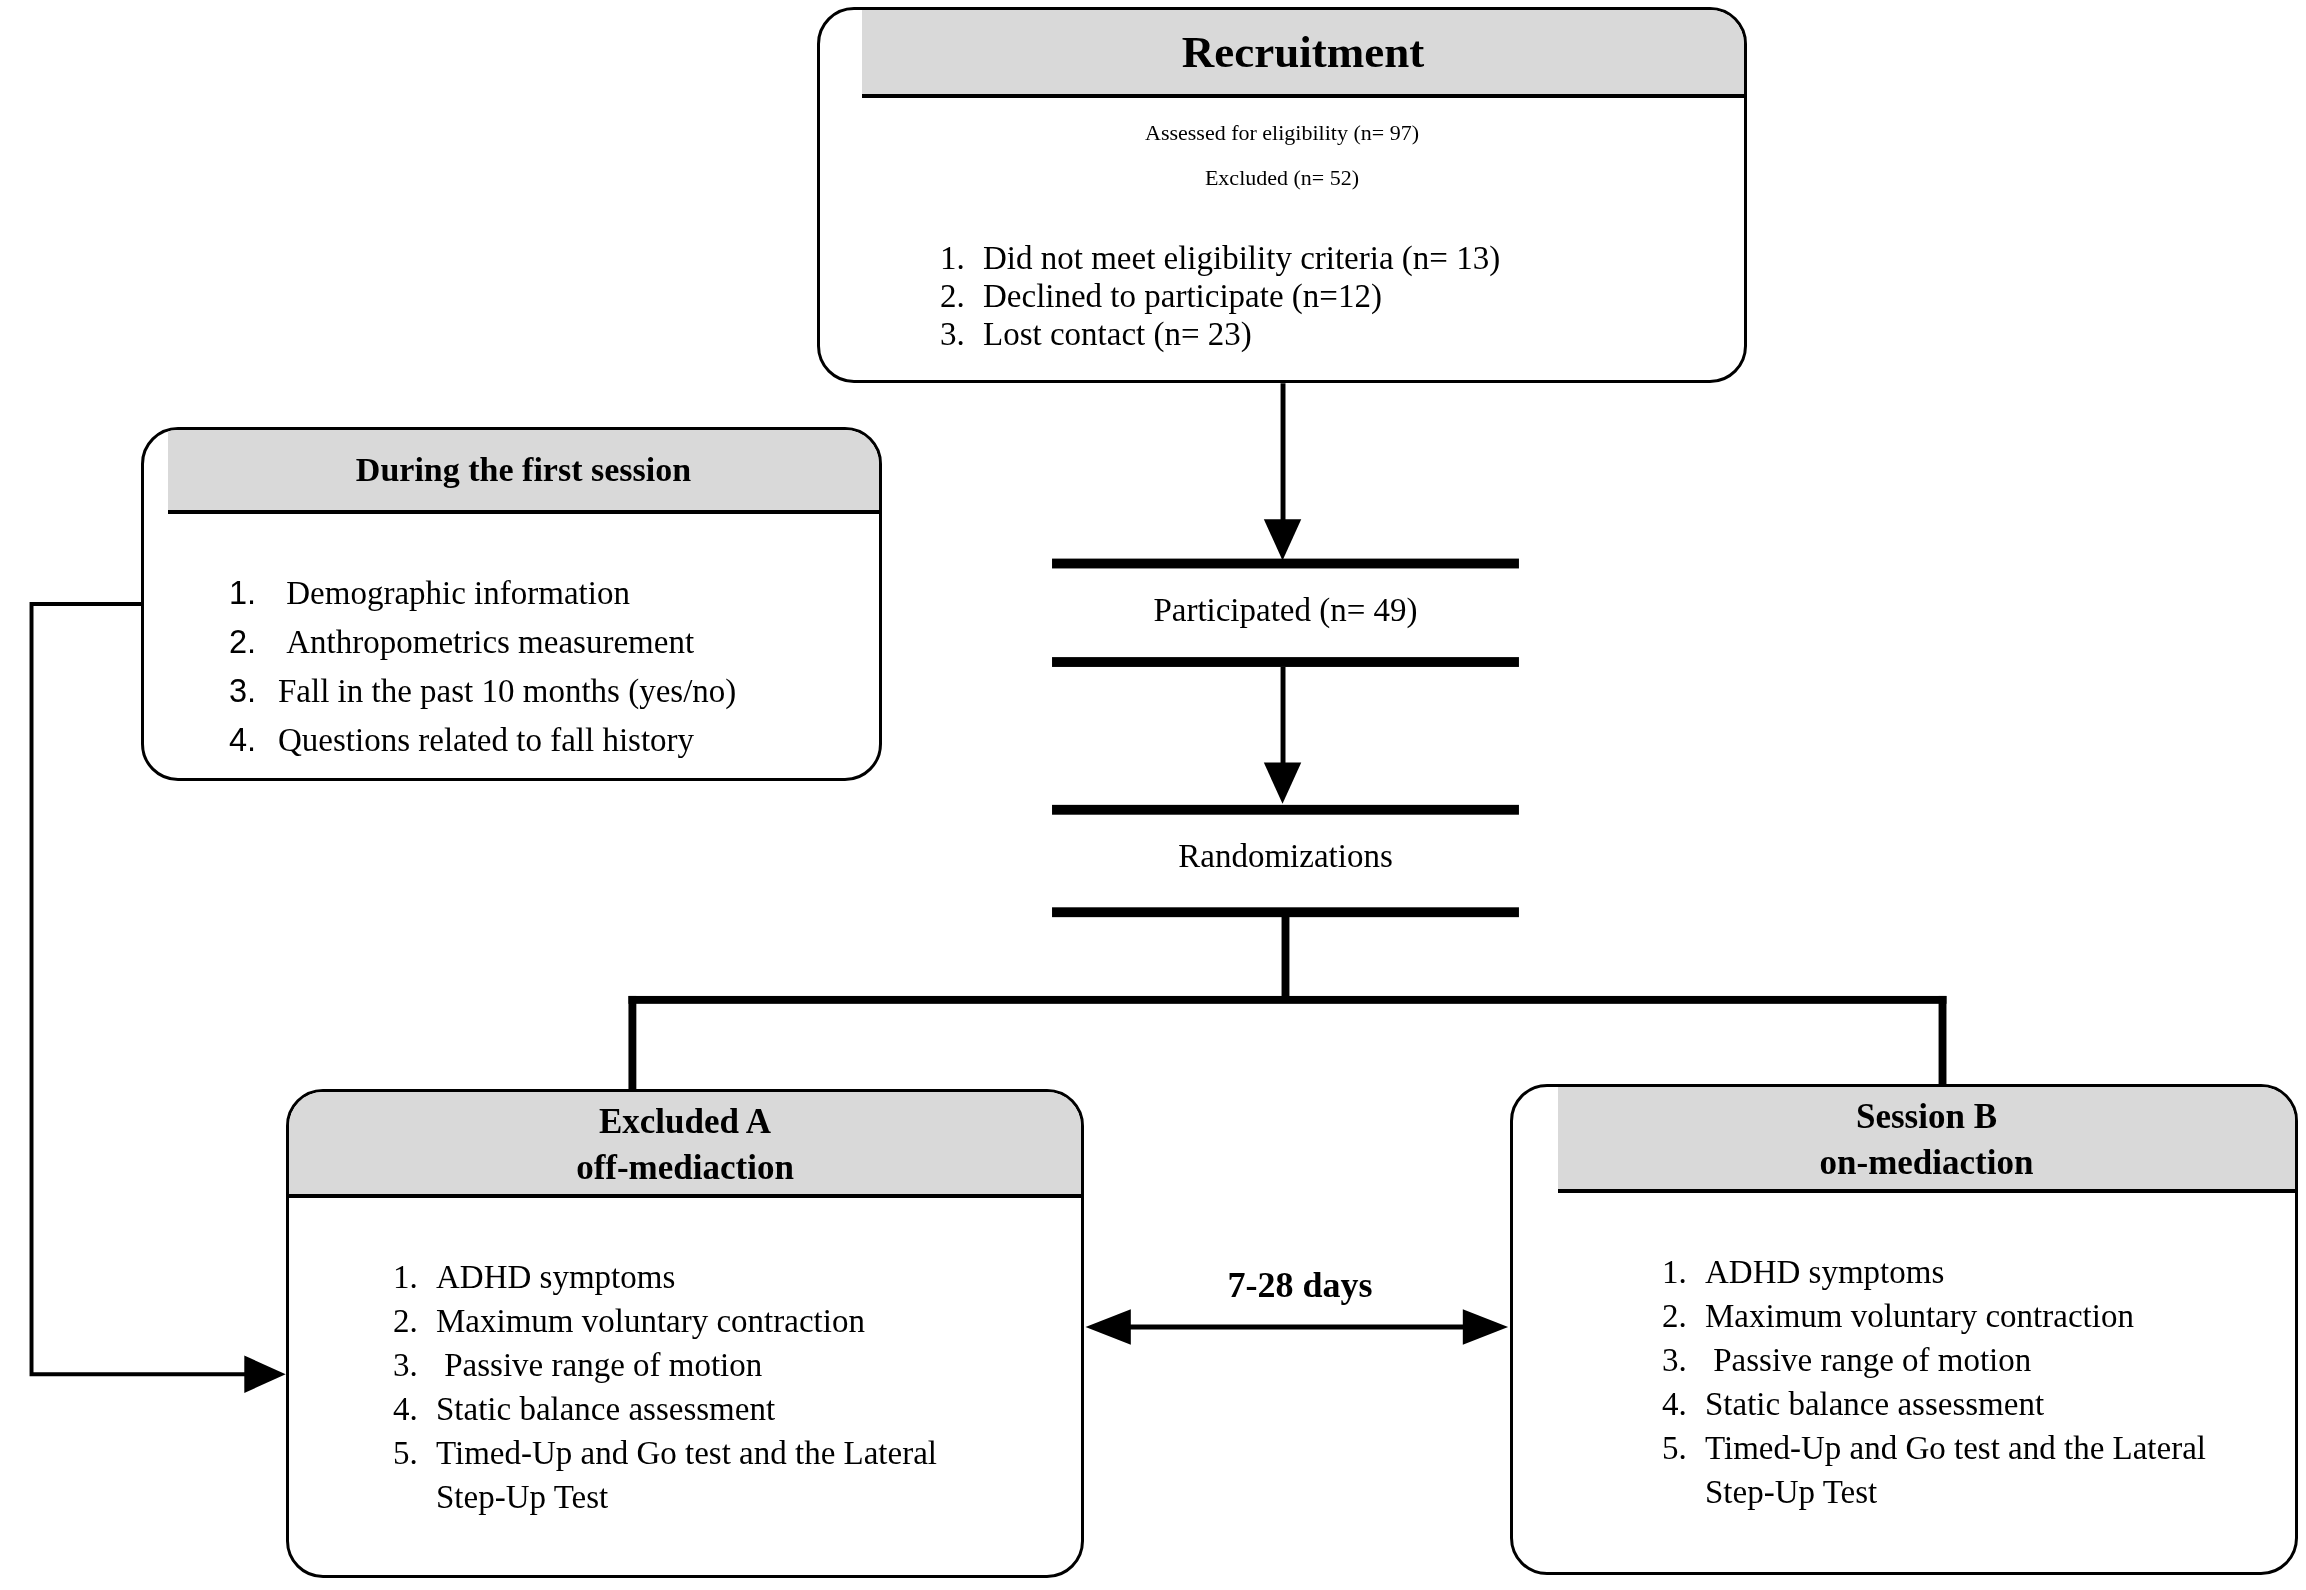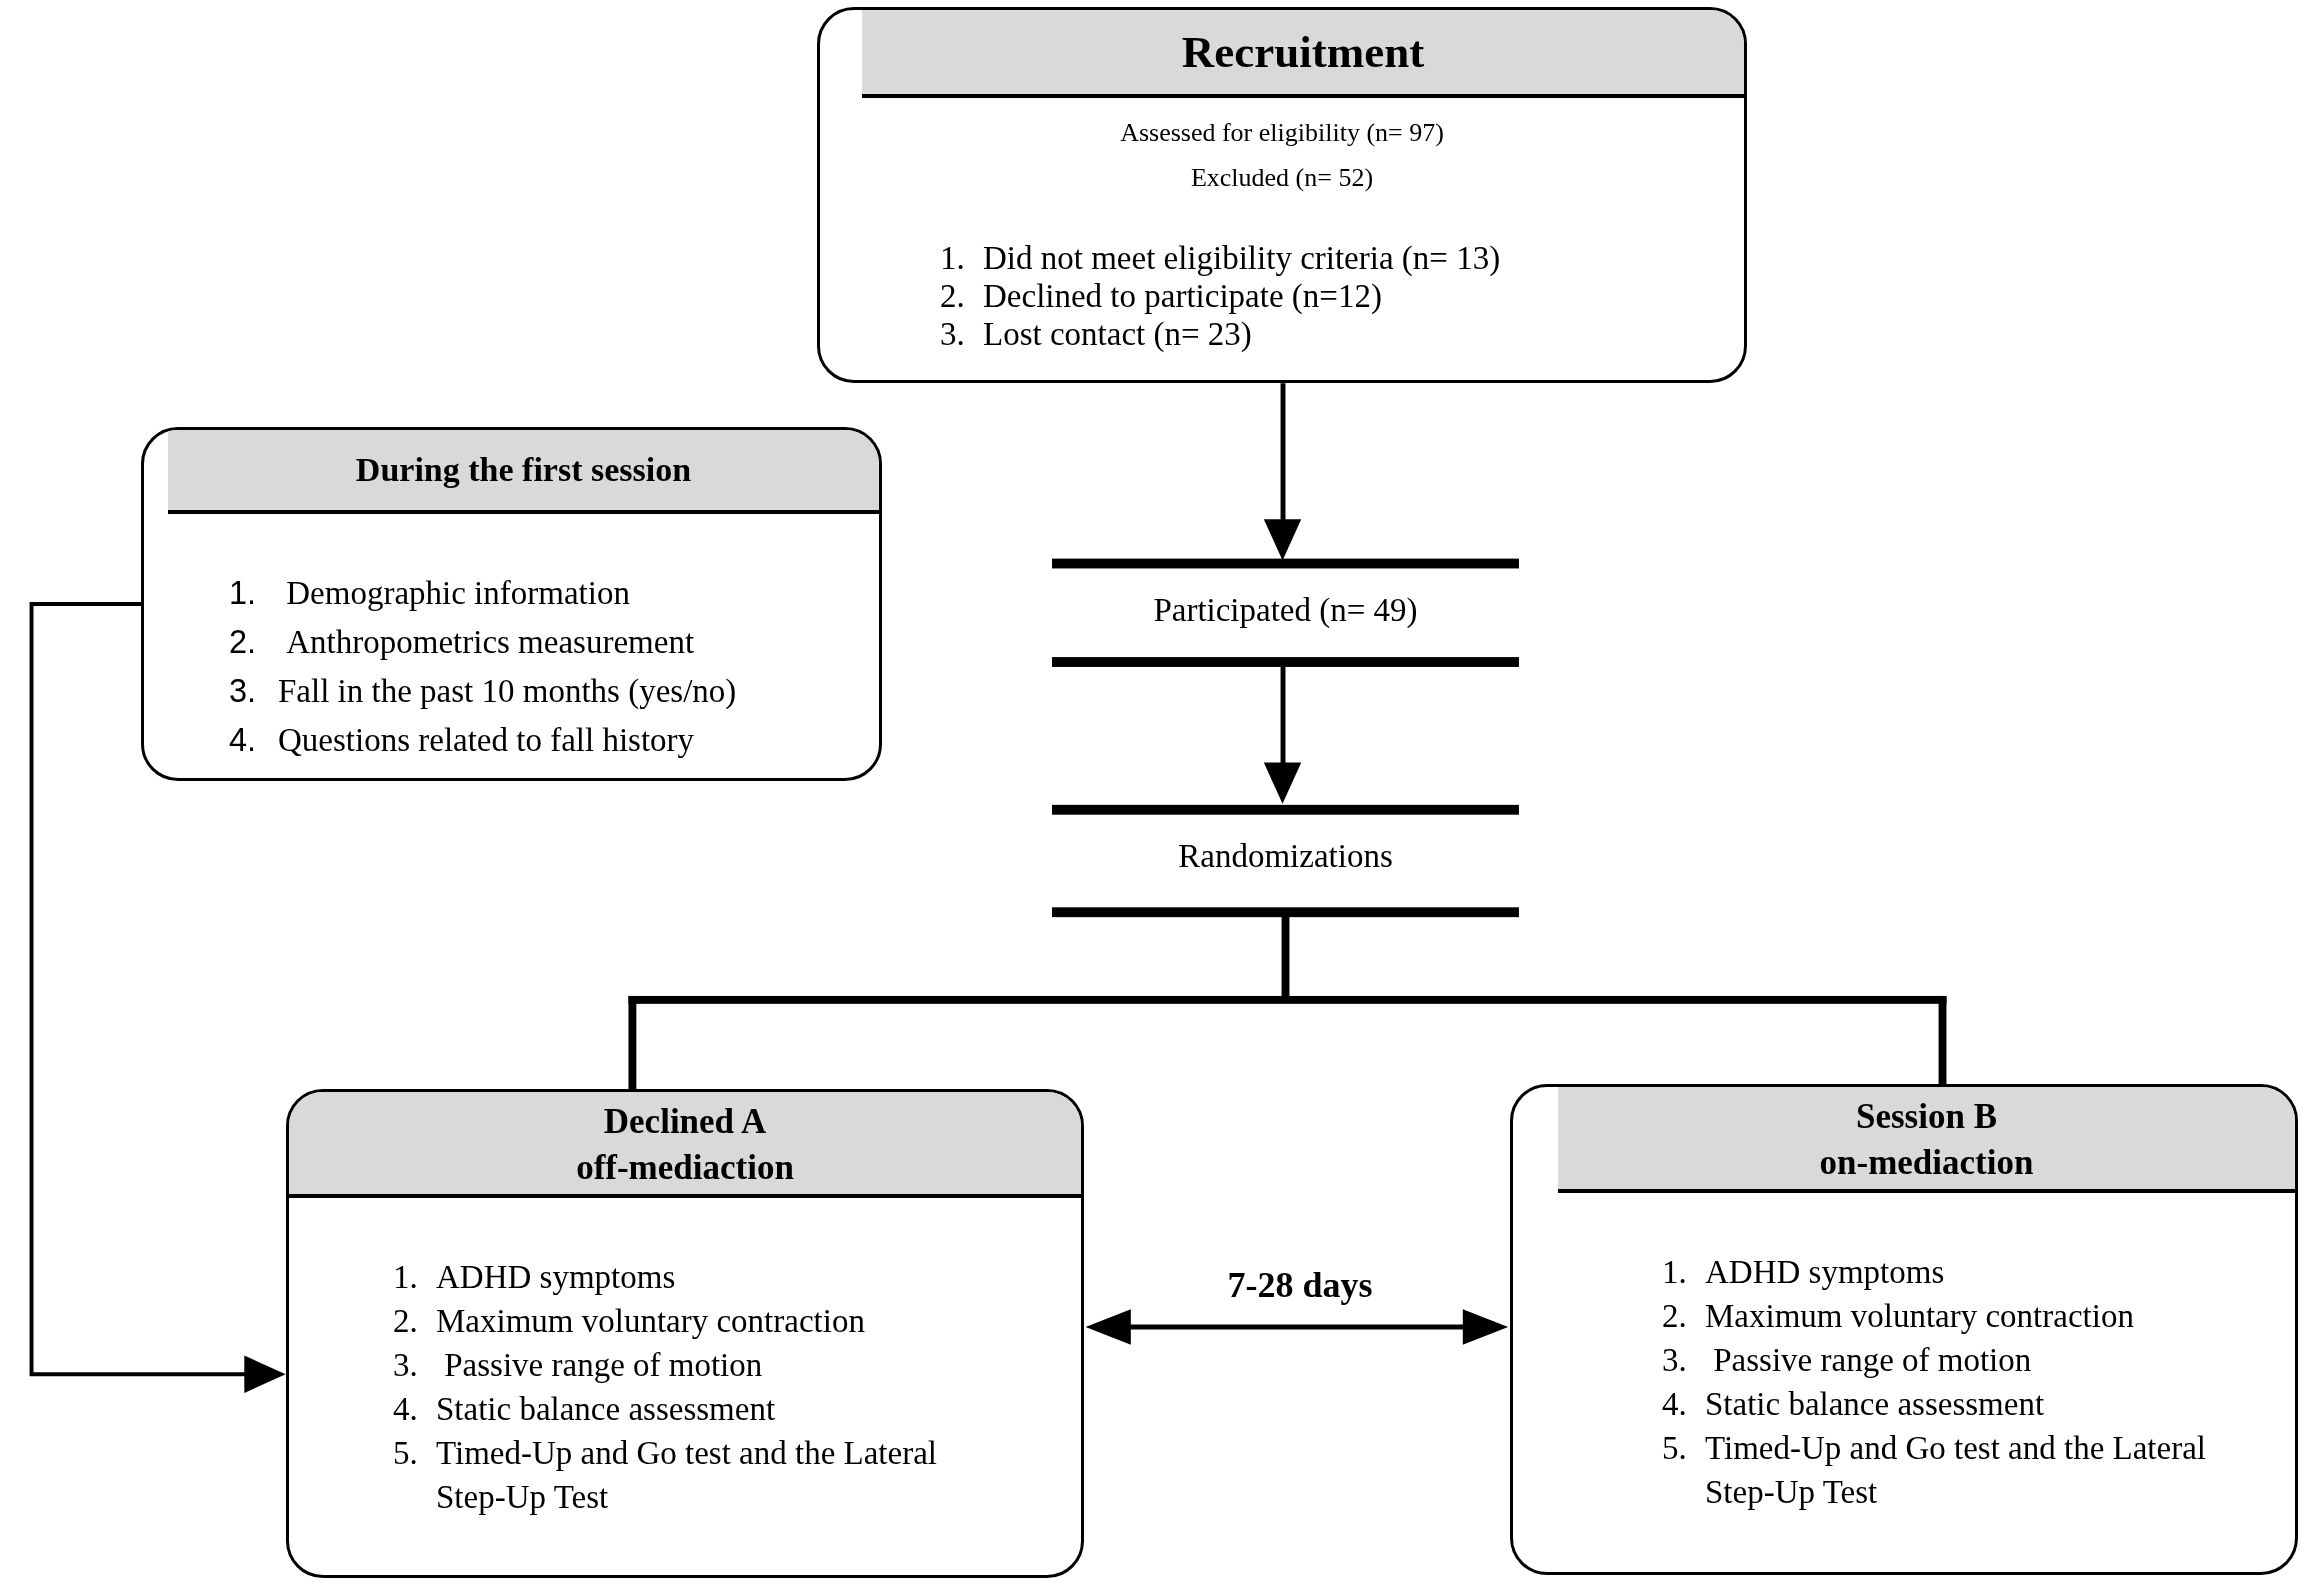--- a/index.html
+++ b/index.html
@@ -39,21 +39,21 @@
     justify-content: center;
   }
   .row { display: flex; align-items: flex-start; }
   .num { flex: none; }
   .txt { flex: 1 1 auto; }
 
   
   .recruitment { left: 817px; top: 6.9px; width: 930px; height: 376px; }
   .recruitment .box-header { height: 84px; font-size: 45px; margin-left: 42px; }
   .recruitment .box-body { padding-top: 11.8px; }
-  .center-line { text-align: center; font-size: 26px; line-height: 45px; }
+  .center-line { text-align: center; font-size: 22px; line-height: 45px; }
   .rec-spacer { height: 39px; }
   .rec-list { margin: 0 29.6px 0 120px; }
   .rec-list .row { font-size: 33px; line-height: 38px; }
   .rec-list .num { width: 43px; }
 
   
   .first-session { left: 141px; top: 427px; width: 741px; height: 354px; padding-left: 24px; }
   .first-session .box-header { height: 80px; font-size: 34px; }
   .first-session .box-body { padding: 55px 19.7px 0 61px; }
   .first-session .row { font-size: 33px; line-height: 49px; }
@@ -174,21 +174,21 @@
         <span class="txt">Questions related to fall history</span>
       </div>
     </div>
   </div>
 
   <div class="bar-label participated-label">Participated (n= 49)</div>
   <div class="bar-label randomizations-label">Randomizations</div>
 
   <div class="box session session-a">
     <div class="box-header">
-      <span>Declined A</span>
+      <span>Excluded A</span>
       <span>off-mediaction</span>
     </div>
     <div class="box-body">
       <div class="row">
         <span class="num">1.</span>
         <span class="txt">ADHD symptoms</span>
       </div>
       <div class="row">
         <span class="num">2.</span>
         <span class="txt">Maximum voluntary contraction</span>

